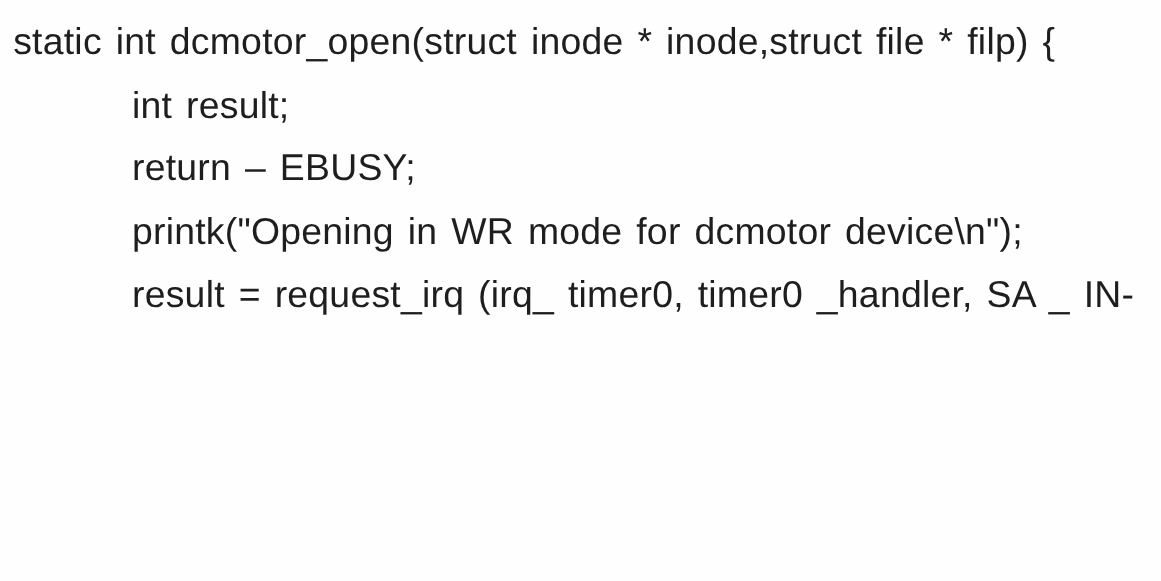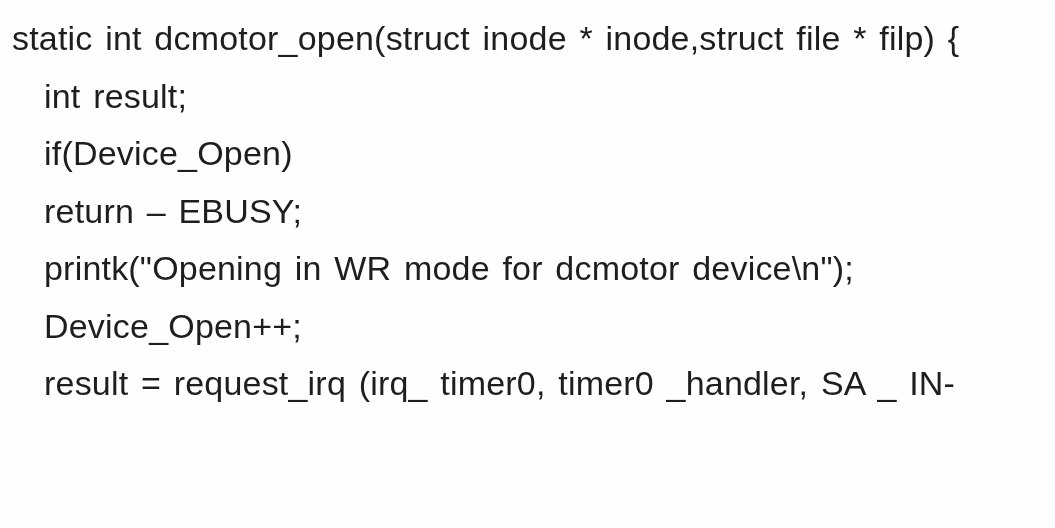--- a/index.html
+++ b/index.html
@@ -21,38 +21,36 @@
   .code-listing {
     position: relative;
     width: 100%;
   }
   .code-line {
     font-size: 34px;
     line-height: 57.5px;
     white-space: pre;
     word-spacing: 3px;
     letter-spacing: 0.2px;
-    padding-left: 44px;
+    padding-left: 120px;
     font-weight: 400;
   }
   .code-line.indent-none {
     padding-left: 12px;
   }
   .code-line.indent-wide {
   }
   .code-line.indent-narrow {
     padding-left: 78px;
   }
 </style>
 </head>
 <body>
 
 <div class="page">
   <div class="code-listing">
     <div class="code-line indent-none">static int dcmotor_open(struct inode * inode,struct file * filp) {</div>
     <div class="code-line">int result;</div>
-    <div class="code-line">if(Device_Open)</div>
     <div class="code-line">return – EBUSY;</div>
     <div class="code-line">printk("Opening in WR mode for dcmotor device\n");</div>
-    <div class="code-line">Device_Open++;</div>
     <div class="code-line indent-wide">result = request_irq (irq_ timer0, timer0 _handler, SA _ IN-</div>
   </div>
 </div>
 
 </body></html>

